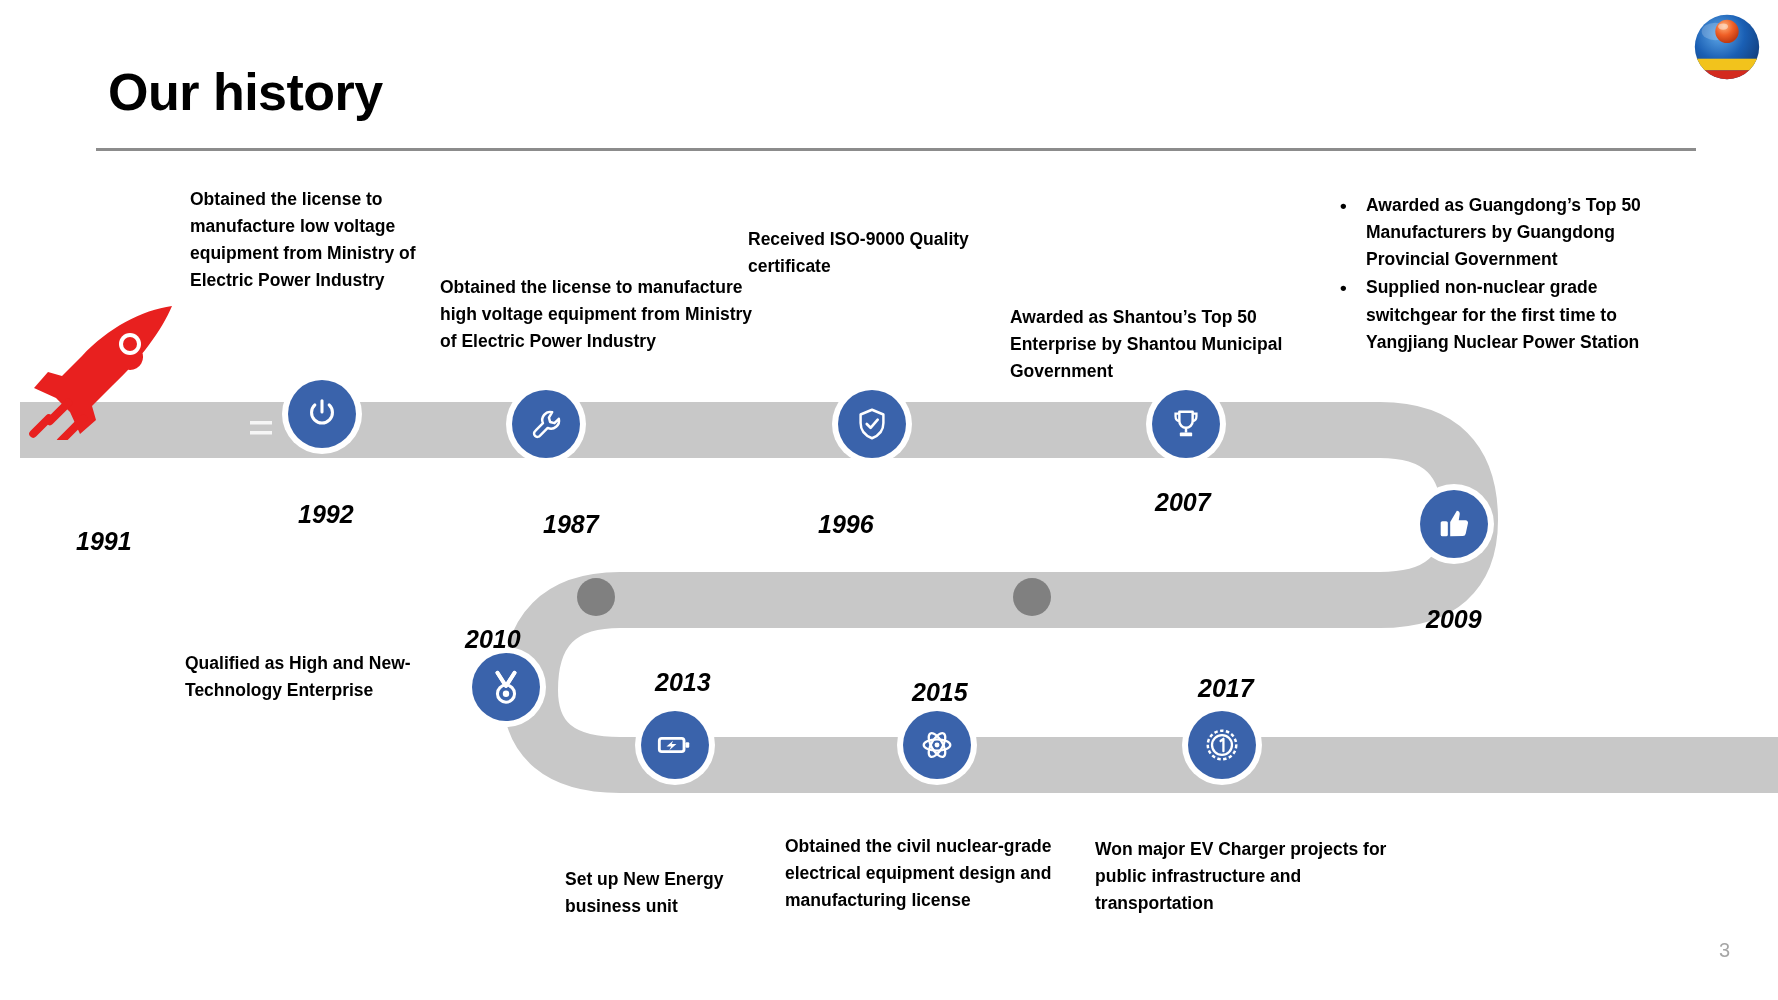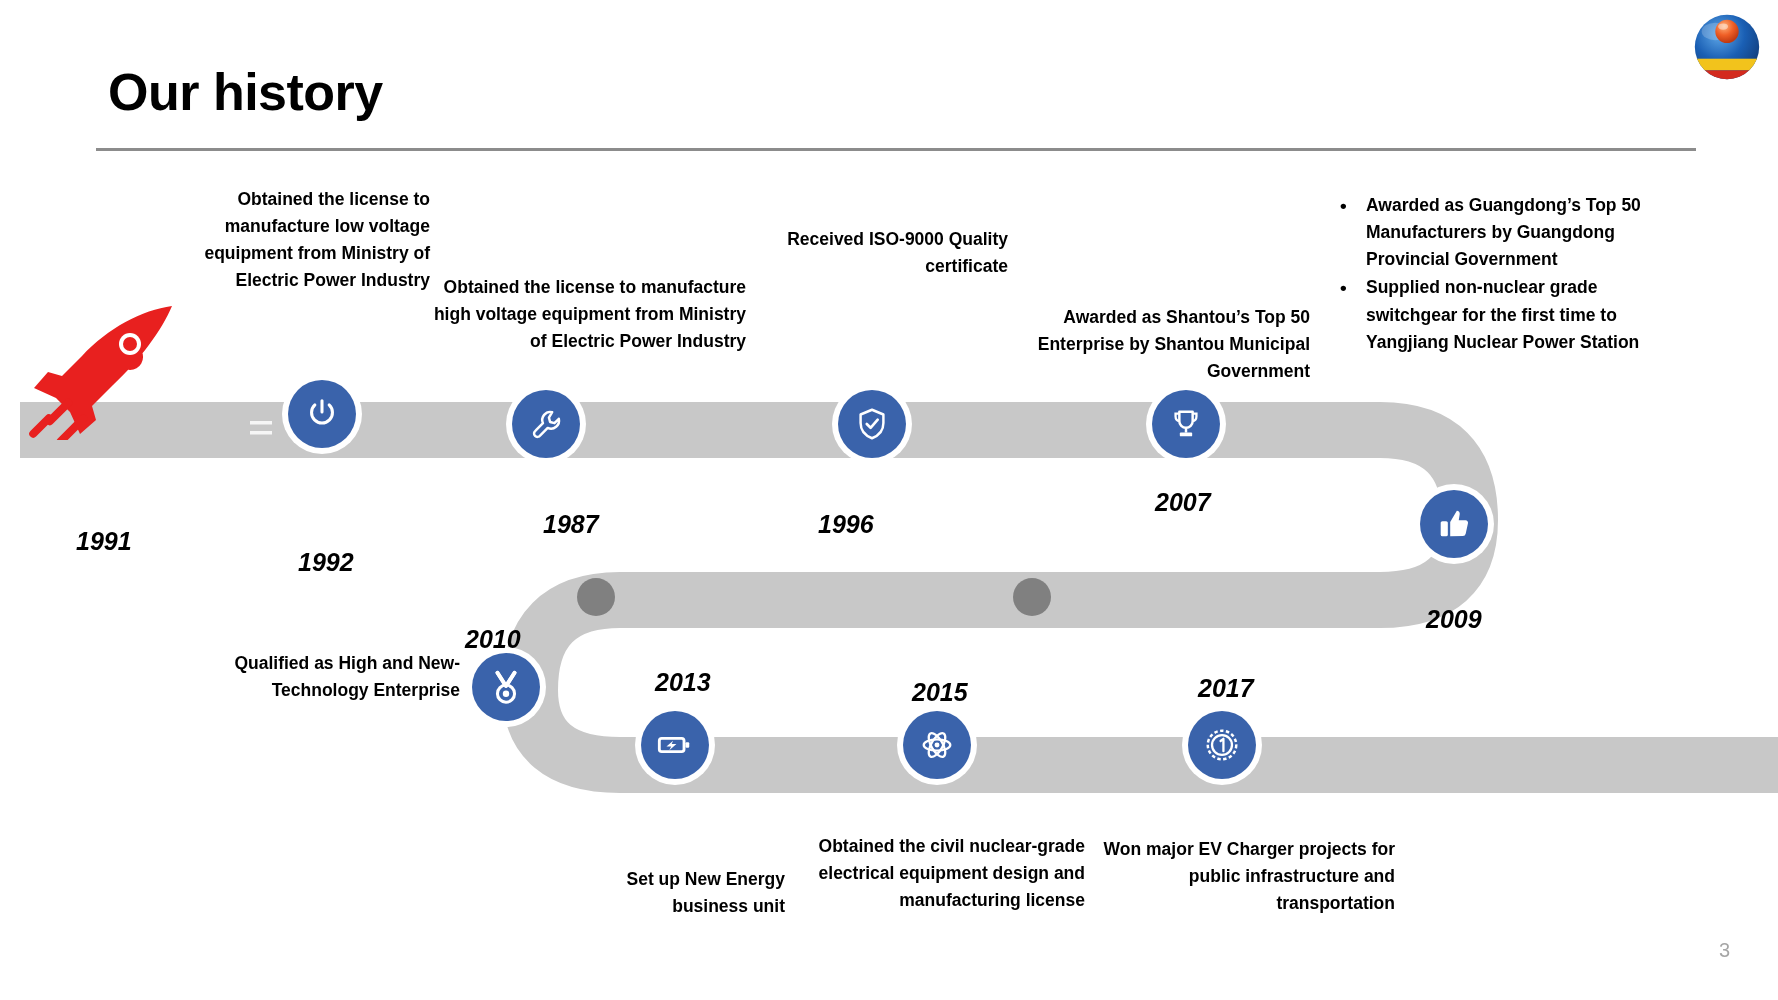--- a/index.html
+++ b/index.html
@@ -44,21 +44,21 @@
   .year{
     position:absolute;
     font-size:25px;font-style:italic;font-weight:bold;color:#000;
     white-space:nowrap;
   }
 
   
   .desc{
     position:absolute;
     font-size:17.5px;font-weight:bold;color:#000;
-    line-height:1.55;text-align:right;
+    line-height:1.55;text-align:left;
   }
   .desc.bullets{text-align:left;}
   .desc ul{margin:0;padding:0 0 0 26px;list-style:none;}
   .desc li{position:relative;margin:0 0 0 0;}
   .desc li + li{margin-top:1px;}
   .desc li::before{
     content:"\2022";position:absolute;left:-26px;top:-1px;
     font-size:19px;color:#000;
   }
 
@@ -203,33 +203,33 @@
 
   <div class="node" style="left:1188px;top:711px;width:68px;height:68px;">
     <svg viewBox="0 0 40 40" width="38" height="38">
       <circle cx="20" cy="20" r="15" fill="none" stroke="#fff" stroke-width="2.6" stroke-dasharray="3.6 2.6"></circle>
       <circle cx="20" cy="20" r="10.5" fill="none" stroke="#fff" stroke-width="2.4"></circle>
       <path d="M21.5 13.5 V26.5 M21.5 13.5 L18.5 15.8" fill="none" stroke="#fff" stroke-width="2.4" stroke-linecap="round"></path>
     </svg>
   </div>
 
   <div class="year" style="left:76px;top:527px;">1991</div>
-  <div class="year" style="left:298px;top:500px;margin-top:48px;">1992</div>
+  <div class="year" style="left:298px;top:500px;">1992</div>
   <div class="year" style="left:543px;top:510px;">1987</div>
   <div class="year" style="left:818px;top:510px;">1996</div>
   <div class="year" style="left:1155px;top:488px;">2007</div>
   <div class="year" style="left:1426px;top:605px;">2009</div>
   <div class="year" style="left:465px;top:625px;">2010</div>
   <div class="year" style="left:655px;top:668px;">2013</div>
   <div class="year" style="left:912px;top:678px;">2015</div>
   <div class="year" style="left:1198px;top:674px;">2017</div>
 
   <div class="desc" style="left:190px;top:186px;width:240px;">Obtained the license to manufacture low voltage equipment from Ministry of Electric Power Industry</div>
 
-  <div class="desc" style="left:416px;top:274px;width:330px;">Obtained the license to manufacture high voltage equipment from Ministry of Electric Power Industry</div>
+  <div class="desc" style="left:440px;top:274px;width:330px;">Obtained the license to manufacture high voltage equipment from Ministry of Electric Power Industry</div>
 
   <div class="desc" style="left:748px;top:226px;width:260px;">Received ISO-9000 Quality certificate</div>
 
   <div class="desc" style="left:1010px;top:304px;width:300px;">Awarded as Shantou’s Top 50 Enterprise by Shantou Municipal Government</div>
 
   <div class="desc bullets" style="left:1340px;top:192px;width:330px;">
     <ul>
       <li>Awarded as Guangdong’s Top 50 Manufacturers by Guangdong Provincial Government</li>
       <li>Supplied non-nuclear grade switchgear for the first time to Yangjiang Nuclear Power Station</li>
     </ul>

